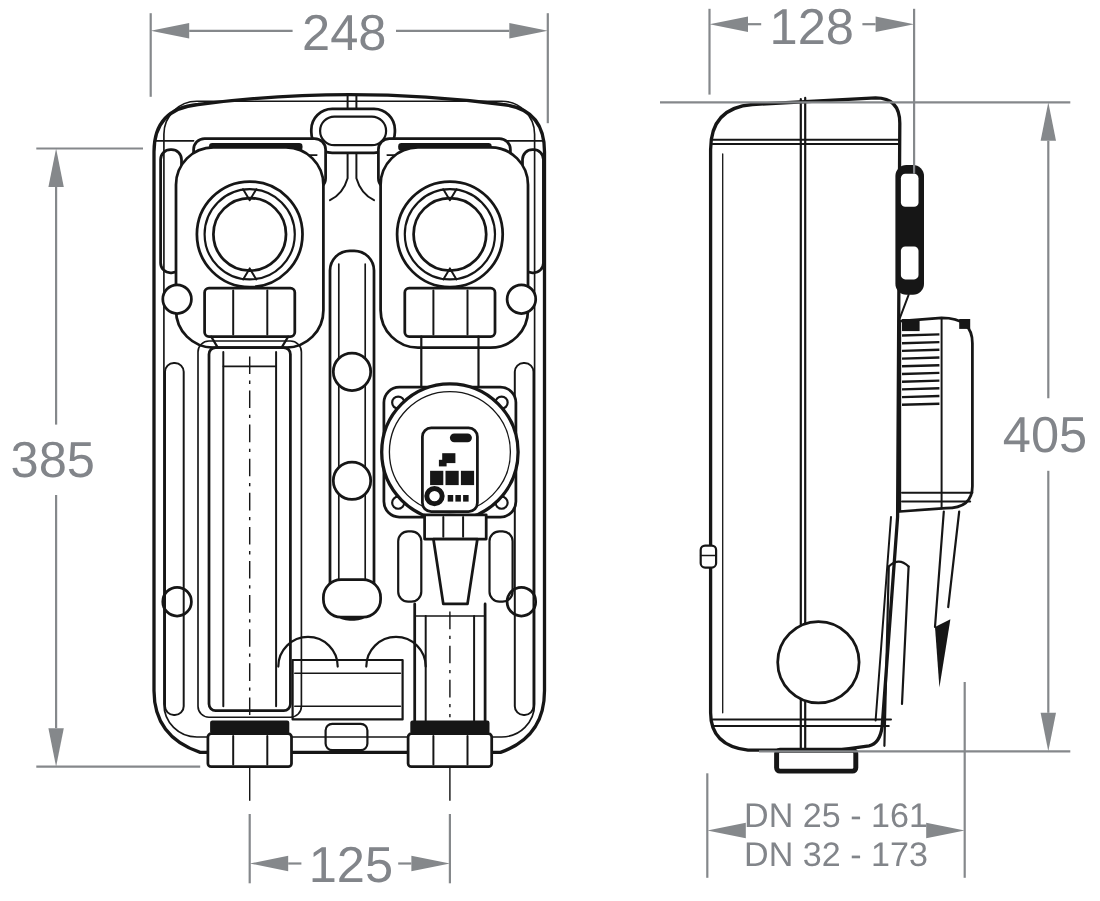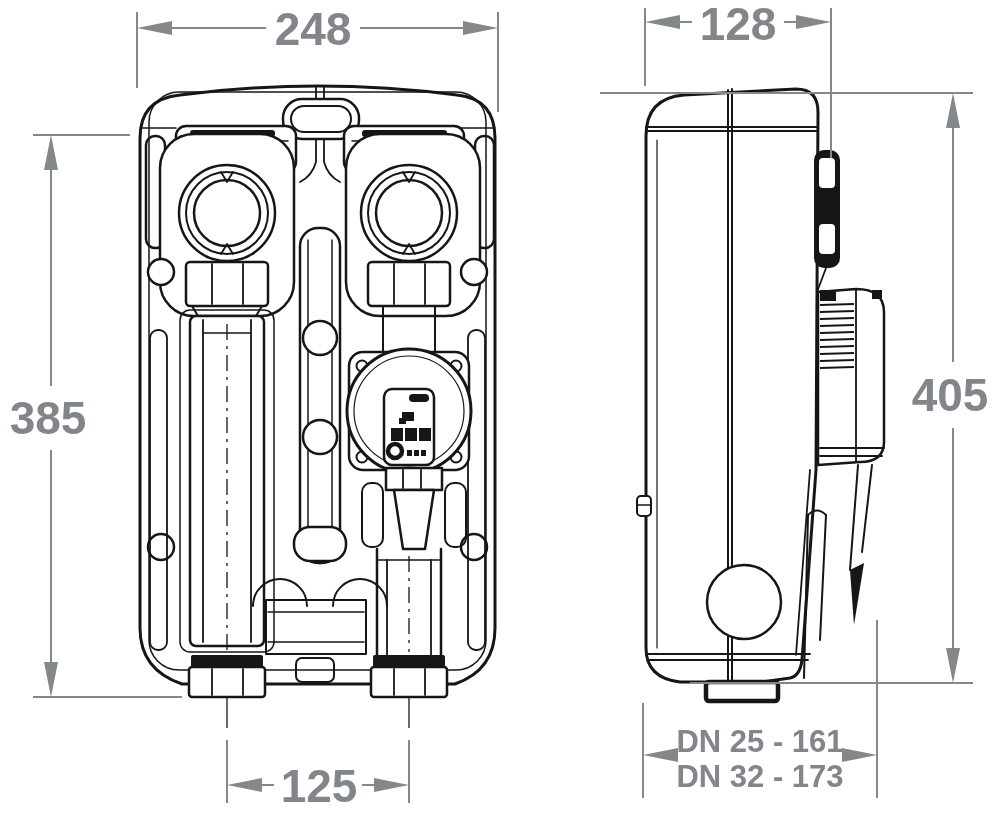--- a/index.html
+++ b/index.html
@@ -1,17 +1,17 @@
 <!DOCTYPE html>
 <html><head>
 <meta charset="utf-8">
 <style>
   html,body{margin:0;padding:0;background:#ffffff;}
   .stage{position:relative;width:1000px;height:819px;background:#ffffff;overflow:hidden;
-         font-family:"Liberation Sans",sans-serif;font-weight:bold;}
+         font-family:"Liberation Sans",sans-serif;}
   svg{position:absolute;left:0;top:0;}
   
   .ln{stroke:#161616;fill:none;stroke-linecap:round;stroke-linejoin:round;}
   .fw{fill:#ffffff;}
   .w3{stroke-width:3;}
   .w25{stroke-width:2.5;}
   .w2{stroke-width:2;}
   .w18{stroke-width:1.8;}
   .w15{stroke-width:1.5;}
   .w12{stroke-width:1.2;}

